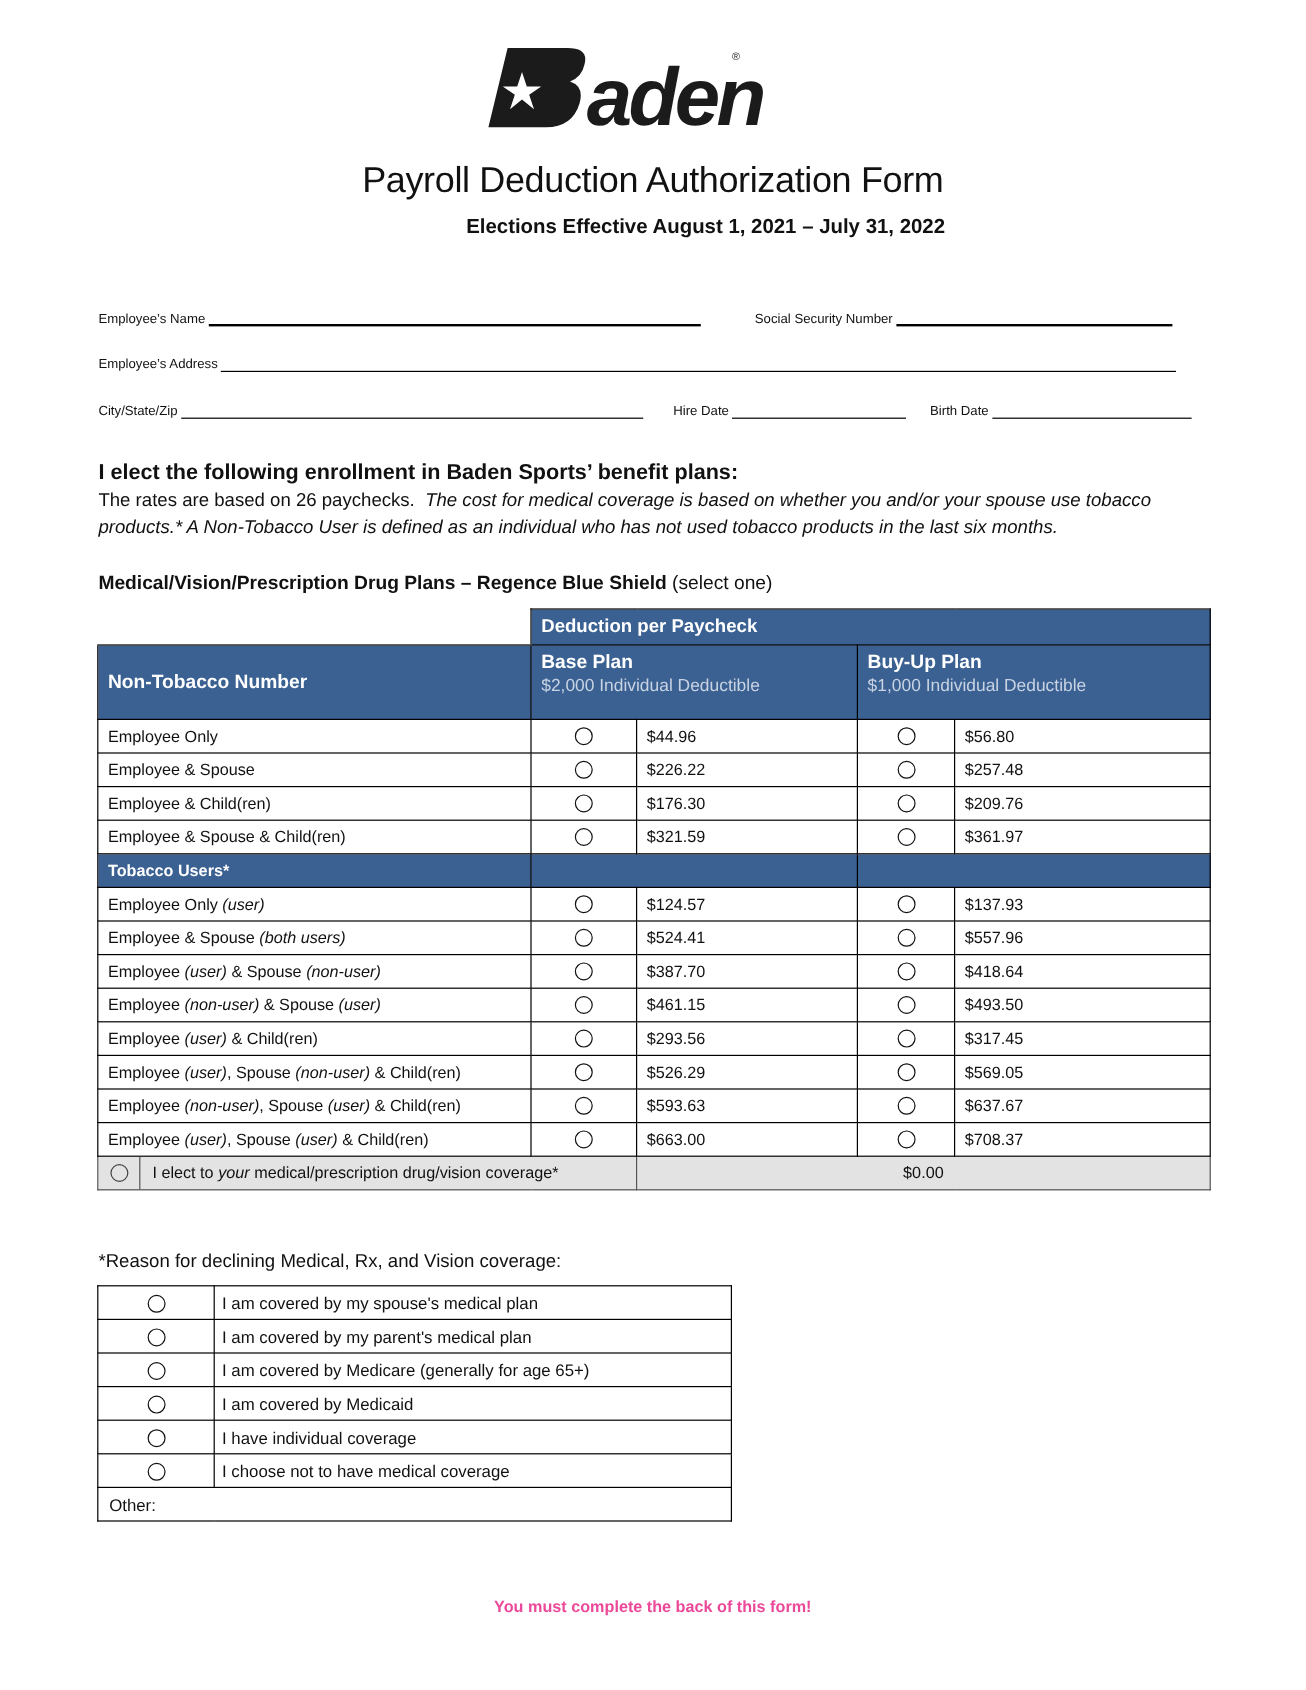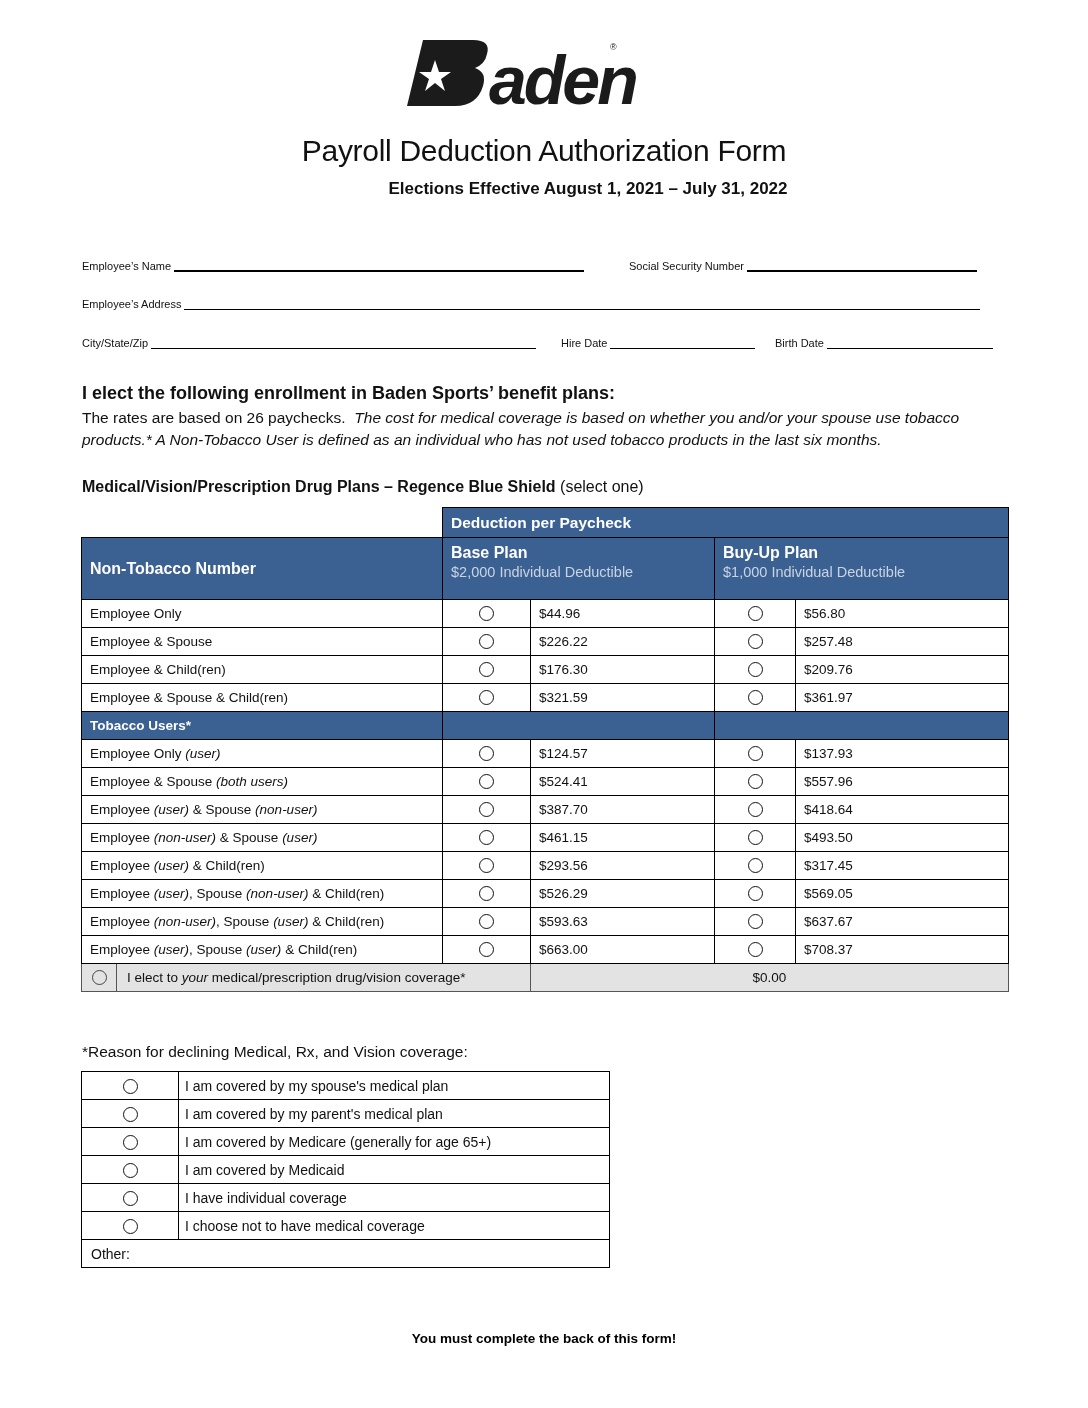--- a/index.html
+++ b/index.html
@@ -48,21 +48,21 @@
   .waive-amt { text-align: center; }
 
   
   #decline-heading { left: 82px; top: 1043px; font-size: 15.5px; }
   #decline-table { position: absolute; left: 81px; top: 1071px; border-collapse: collapse;
                    font-size: 14px; table-layout: fixed; width: 529px; }
   #decline-table td { border: 1.5px solid #000; height: 27px; padding: 0 6px; }
   #decline-table td.radio-cell { width: 84px; }
 
   #footer-note { left: 0; width: 1088px; top: 1331px; text-align: center;
-                 color: #000000; font-size: 13.5px; font-weight: bold; }
+                 color: #ec4899; font-size: 13.5px; font-weight: bold; }
 </style>
 </head>
 <body>
 
 <svg id="logo" class="abs" viewBox="0 0 280 70">
   <g fill="#1b1b1b">
 
     <path d="M18 2 L68 2 Q86 2 82 16 Q80 26 70 30 Q82 34 78 48 Q72 68 50 68 L2 68 Z"></path>
     <polygon fill="#fff" points="30,22 34,34 46,34 36,41 40,53 30,45 20,53 24,41 14,34 26,34"></polygon>
   </g>

